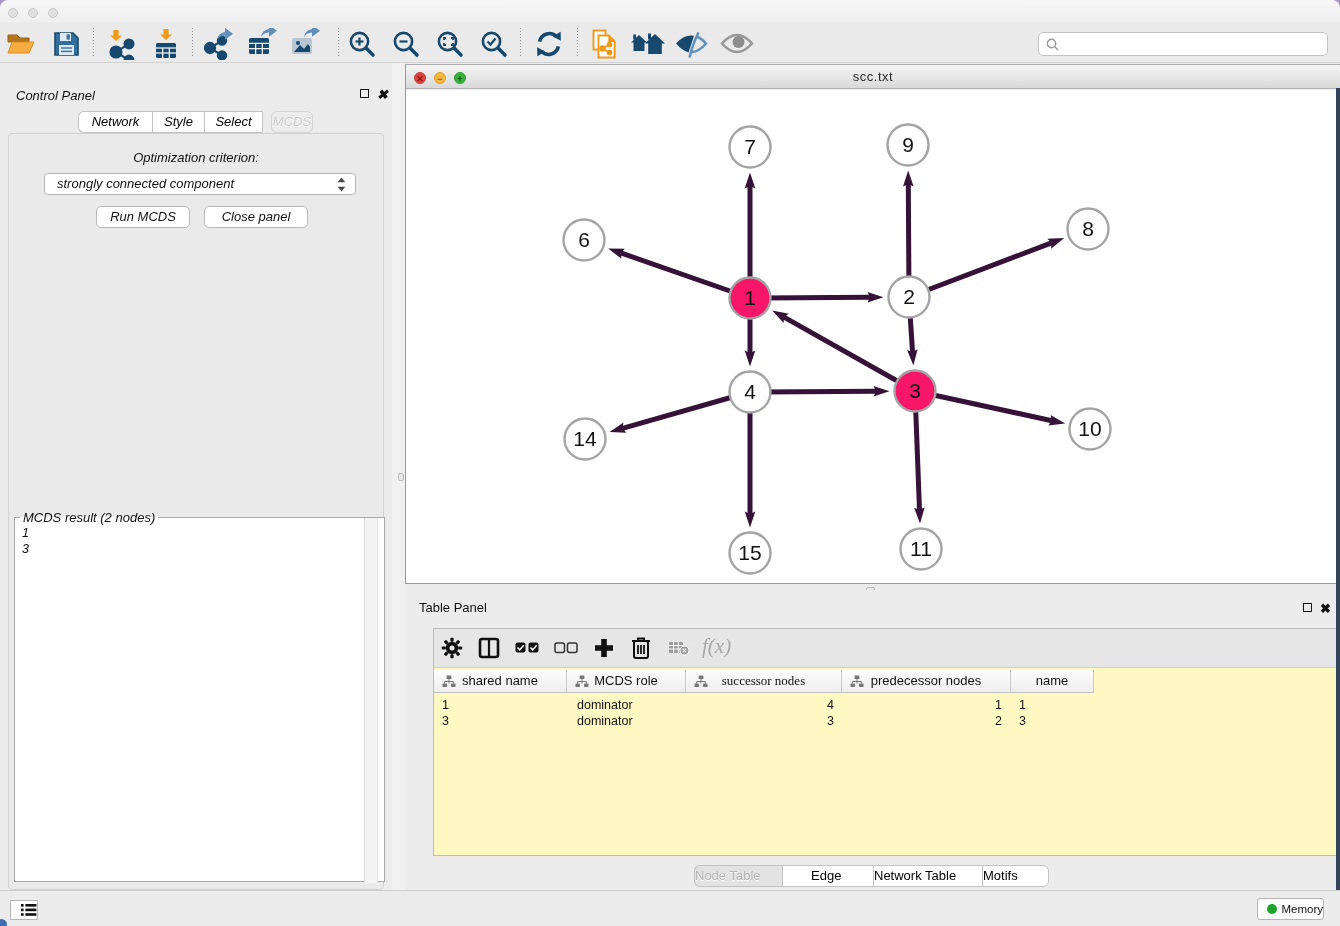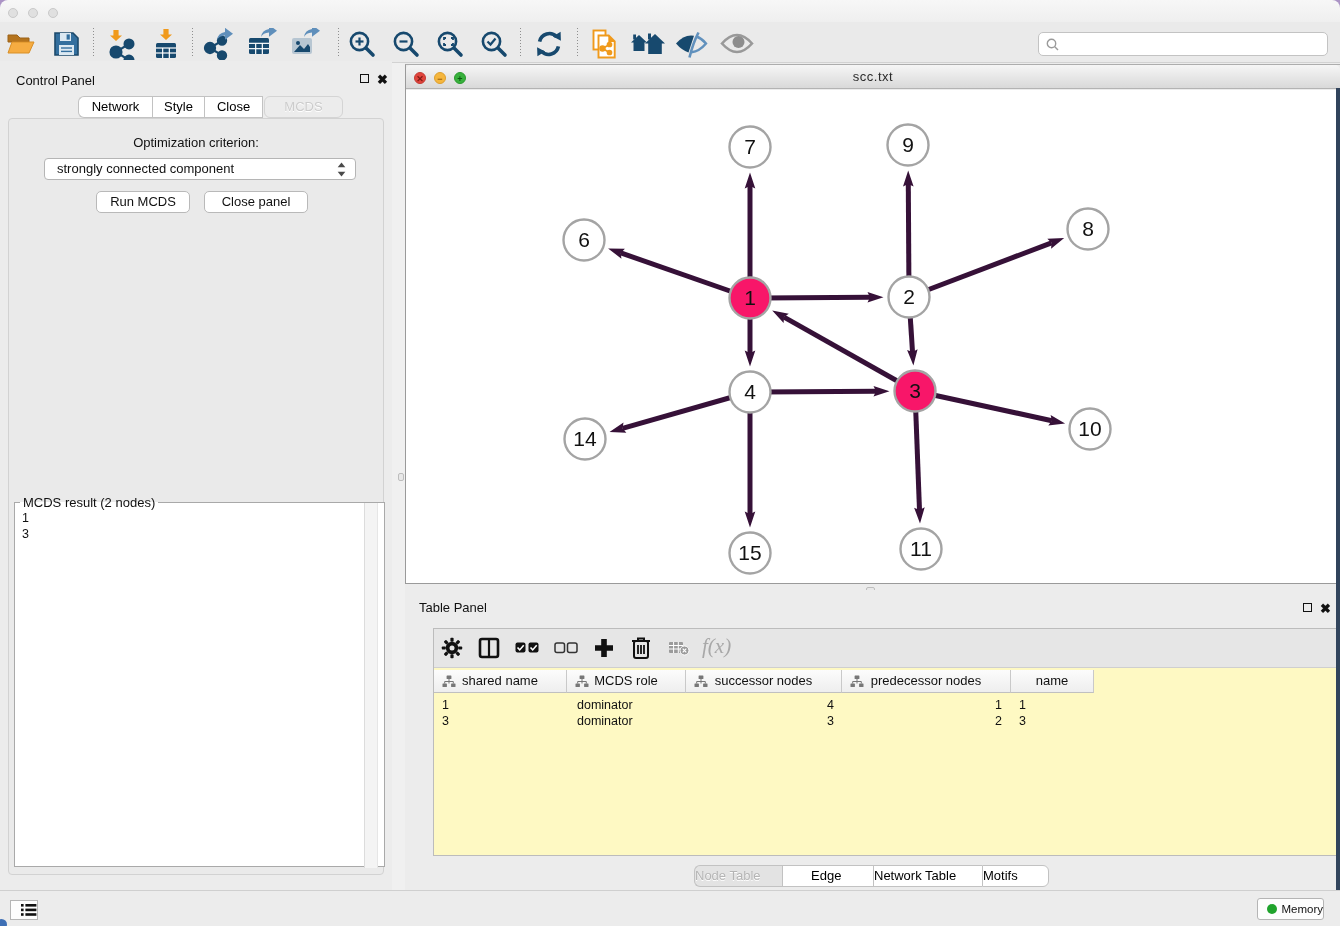--- a/index.html
+++ b/index.html
@@ -9,21 +9,21 @@
 
 #titlebar { position:absolute; left:0; top:0; width:1340px; height:22px; background:linear-gradient(#f7f7f7,#efefef); border-radius:8px 8px 0 0; }
 .tl { position:absolute; top:8px; width:10px; height:10px; border-radius:50%; background:#e0e0e0; border:1px solid #c9c9c9; }
 #titletext { position:absolute; top:5px; left:0; width:1340px; text-align:center; font-size:13px; color:#9b9b9b; }
 
 #toolbar { position:absolute; left:0; top:22px; width:1340px; height:41px; background:#eaeaea; border-bottom:1px solid #d2d2d2; }
 .tsep { position:absolute; top:6px; height:30px; width:1px; background:repeating-linear-gradient(#8f8f8f 0 1px, transparent 1px 3px); }
 .ticon { position:absolute; top:3px; }
 #searchbox { position:absolute; left:1038px; top:10px; width:290px; height:24px; background:#fff; border:1px solid #c3c3c3; border-radius:5px; }
 
-#cpanel { position:absolute; left:0; top:61px; width:392px; height:827px; background:#ececec; }
+#cpanel { position:absolute; left:0; top:76px; width:392px; height:827px; background:#ececec;font-style:italic; }
 #cphead { position:absolute; left:16px; top:12px; font-size:13px; color:#111; }
 .winbtns { position:absolute; top:11px; font-size:12px; color:#111; }
 .tabrow { position:absolute; display:flex; font-size:13px; }
 .tab { background:#fff; border:1px solid #c2c2c2; border-right:none; color:#000; text-align:center; line-height:20px; height:22px; }
 .tab.last { border-right:1px solid #c2c2c2; }
 .tabsel { background:#ececec; border:1px solid #d4d4d4; border-radius:6px; color:#ccc; text-align:center; line-height:20px; height:22px; text-shadow:0 1px 0 #fff; }
 #cpbody { position:absolute; left:8px; top:57px; width:376px; height:757px; background:#eaeaea; border:1px solid #d2d2d2; border-radius:4px; }
 #optlabel { position:absolute; left:0; top:16px; width:100%; text-align:center; font-size:13px; color:#111; }
 #combo { position:absolute; left:35px; top:39px; width:312px; height:22px; background:#fff; border:1px solid #b5b5b5; border-radius:4px; font-size:13px; line-height:20px; padding-left:12px; color:#111; }
 .btn { position:absolute; top:72px; height:22px; background:#fff; border:1px solid #b9b9b9; border-radius:5px; font-size:13px; text-align:center; line-height:20px; color:#111; }
@@ -191,22 +191,22 @@
   </div>
 </div>
 
 <div id="cpanel">
   <div id="cphead">Control Panel</div>
   <div class="winbtns" style="left:360px;"><span style="display:inline-block;width:9px;height:9px;border:1.5px solid #111;"></span></div>
   <div class="winbtns" style="left:377px;font-weight:bold;font-size:13px;">✖</div>
   <div class="tabrow" style="left:78px; top:35px;border-radius:7px;">
     <div class="tab" style="width:74px;border-radius:6px 0 0 6px;">Network</div>
     <div class="tab" style="width:52px;">Style</div>
-    <div class="tab last" style="width:59px;">Close</div>
-    <div class="tabsel" style="width:79px;margin-left:1px;">MCDS</div>
+    <div class="tab last" style="width:59px;">Select</div>
+    <div class="tabsel" style="width:42px;margin-left:8px;">MCDS</div>
   </div>
   <div id="cpbody">
     <div id="optlabel">Optimization criterion:</div>
     <div id="combo">strongly connected component
       <svg width="9" height="15" style="position:absolute;right:9px;top:3px;" viewBox="0 0 9 15">
           <polygon points="4.5,0.5 8.3,5.2 0.7,5.2" fill="#4a4a4a"></polygon>
           <polygon points="4.5,14.5 8.3,9.8 0.7,9.8" fill="#4a4a4a"></polygon>
         </svg>
     </div>
     <div class="btn" style="left:87px; width:94px;">Run MCDS</div>
@@ -375,21 +375,21 @@
               <path d="M7 4 v2.5 M2.7 8.5 V6.5 h8.6 v2 M7 6.5 v2" fill="none" stroke="#777" stroke-width="1"></path>
             </svg></span>shared name</div>
         <div class="hcell" style="left:133px;width:119px;"><span class="hicon" style="left:8px;"><svg width="14" height="13" viewBox="0 0 14 13">
               <g fill="#777">
                 <rect x="4.6" y="0.5" width="4.8" height="3.6" rx="0.5"></rect>
                 <rect x="0.5" y="8.5" width="4.4" height="3.6" rx="0.5"></rect>
                 <rect x="9.1" y="8.5" width="4.4" height="3.6" rx="0.5"></rect>
               </g>
               <path d="M7 4 v2.5 M2.7 8.5 V6.5 h8.6 v2 M7 6.5 v2" fill="none" stroke="#777" stroke-width="1"></path>
             </svg></span>MCDS role</div>
-        <div class="hcell" style="left:252px;width:156px;"><span class="hicon" style="left:8px;"><svg width="14" height="13" viewBox="0 0 14 13">
+        <div class="hcell" style="left:252px;width:156px;font-family:Liberation Serif, serif;"><span class="hicon" style="left:8px;"><svg width="14" height="13" viewBox="0 0 14 13">
               <g fill="#777">
                 <rect x="4.6" y="0.5" width="4.8" height="3.6" rx="0.5"></rect>
                 <rect x="0.5" y="8.5" width="4.4" height="3.6" rx="0.5"></rect>
                 <rect x="9.1" y="8.5" width="4.4" height="3.6" rx="0.5"></rect>
               </g>
               <path d="M7 4 v2.5 M2.7 8.5 V6.5 h8.6 v2 M7 6.5 v2" fill="none" stroke="#777" stroke-width="1"></path>
             </svg></span>successor nodes</div>
         <div class="hcell" style="left:408px;width:169px;"><span class="hicon" style="left:8px;"><svg width="14" height="13" viewBox="0 0 14 13">
               <g fill="#777">
                 <rect x="4.6" y="0.5" width="4.8" height="3.6" rx="0.5"></rect>

